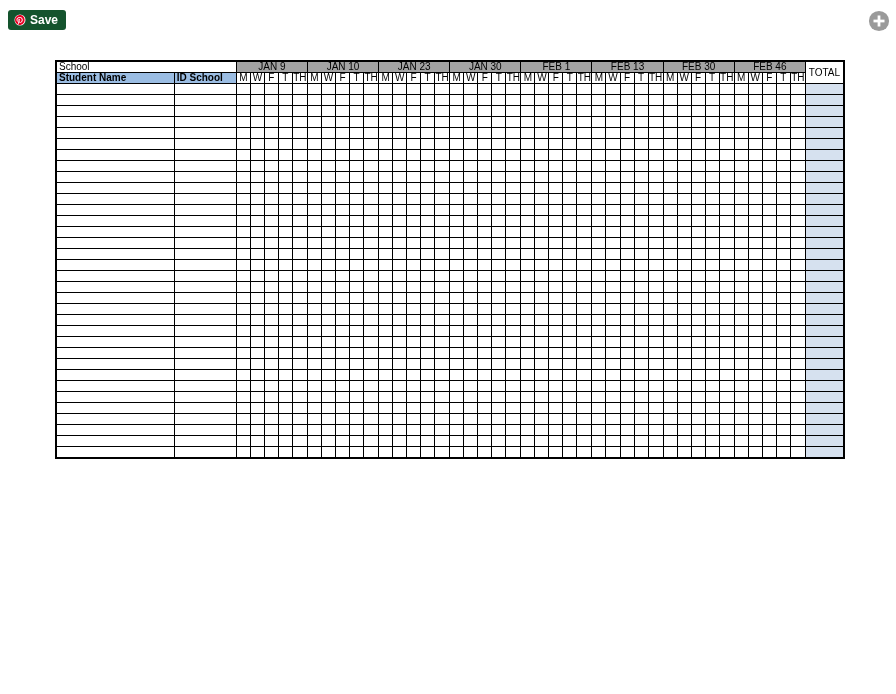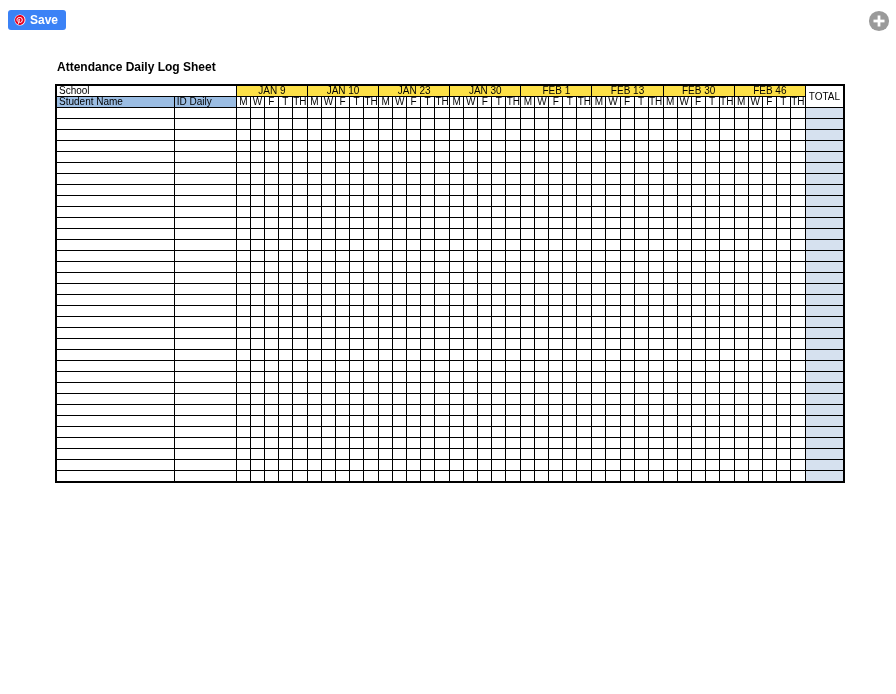--- a/index.html
+++ b/index.html
@@ -11,21 +11,21 @@
     background: #ffffff;
     position: relative;
     overflow: hidden;
   }
 
   
   .save-btn {
     position: absolute;
     top: 10px;
     left: 8px;
-    background: #3b82f6;
+    background: #14532d;
     color: #fff;
     border: none;
     border-radius: 3px;
     height: 20px;
     padding: 0 8px 0 6px;
     font-size: 12px;
     font-weight: bold;
     display: inline-flex;
     align-items: center;
     gap: 4px;
@@ -87,26 +87,26 @@
   }
 
   col.c-name  { width: 118px; }
   col.c-id    { width: 62px; }
   col.c-day   { width: 14px; }      
   col.c-day-w { width: 15px; }      
   col.c-total { width: 38px; }
 
   .school-label { border-bottom: 1px solid #000; margin-top: 48px; }
   .week-hdr {
-    background: #fde047;
+    background: #a3a3a3;
     font-weight: normal;
   }
   .name-hdr {
     background: #9bbde3;
-    font-weight: normal;
+    font-weight: bold;
   }
   .total-cell {
     background: #d6e1ef;
   }
 </style>
 </head>
 <body>
 
 <button class="save-btn">
   <span class="pin-icon">
@@ -120,21 +120,20 @@
 
 <div class="plus-circle">
   <svg width="22" height="22" viewBox="0 0 24 24">
     <circle cx="12" cy="12" r="11" fill="#9a9a9a"></circle>
     <rect x="6" y="10.5" width="12" height="3" fill="#fff"></rect>
     <rect x="10.5" y="6" width="3" height="12" fill="#fff"></rect>
   </svg>
 </div>
 
 <div class="sheet">
-  <div class="title">Attendance Daily Log Sheet</div>
   <table class="logsheet" id="logsheet">
     <colgroup id="cg">
         <col class="c-name">
         <col class="c-id">
         <col class="c-day">
         <col class="c-day">
         <col class="c-day">
         <col class="c-day">
         <col class="c-day-w">
         <col class="c-day">
@@ -182,21 +181,21 @@
           <td colspan="5" class="week-hdr">JAN 23</td>
           <td colspan="5" class="week-hdr">JAN 30</td>
           <td colspan="5" class="week-hdr">FEB 1</td>
           <td colspan="5" class="week-hdr">FEB 13</td>
           <td colspan="5" class="week-hdr">FEB 30</td>
           <td colspan="5" class="week-hdr">FEB 46</td>
           <td rowspan="2">TOTAL</td>
         </tr>
         <tr>
           <td class="hdr-label name-hdr">Student Name</td>
-          <td class="hdr-label name-hdr">ID Daily</td>
+          <td class="hdr-label name-hdr">ID School</td>
           <td>M</td>
           <td>W</td>
           <td>F</td>
           <td>T</td>
           <td>TH</td>
           <td>M</td>
           <td>W</td>
           <td>F</td>
           <td>T</td>
           <td>TH</td>

